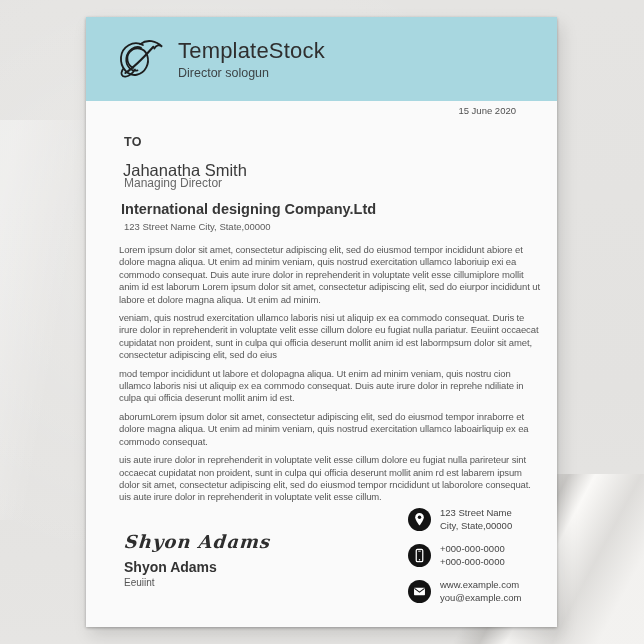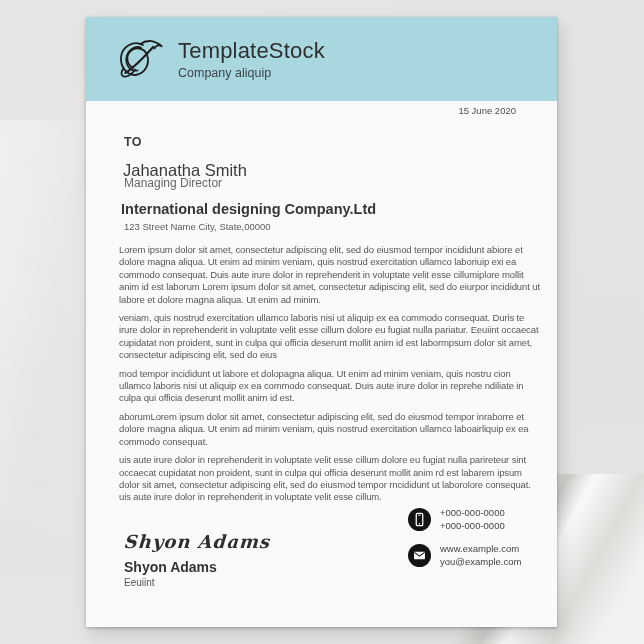--- a/index.html
+++ b/index.html
@@ -88,21 +88,21 @@
         <g fill="none" stroke="#1d1d1d" stroke-linecap="round">
           <path stroke-width="2.1" d="M33,10 C22,4 9,12 8,24 C7,37 17,46 26,44 C36,42 41,31 38,22 C35,13 24,11 18,18 C13,24 15,33 22,36"></path>
           <path stroke-width="1.8" d="M31,13 C24,10 15,16 14,25 C13,34 20,41 27,39"></path>
           <path stroke-width="2.3" d="M13,42 C24,35 36,22 45,12"></path>
           <path stroke-width="2.1" d="M30,9 C38,3 48,5 55,12 C52,9 48,10 46,14"></path>
           <path stroke-width="2" d="M10,38 C7,43 9,47 14,46 C19,45 22,41 24,38"></path>
         </g>
       </svg>
       <div class="brand">
         <div class="brand-name">TemplateStock</div>
-        <div class="brand-tagline">Company aliquip</div>
+        <div class="brand-tagline">Director sologun</div>
       </div>
     </div>
 
     <div class="date">15 June 2020</div>
 
     <div class="to-label">TO</div>
     <div class="recipient-name">Jahanatha Smith</div>
     <div class="recipient-title">Managing Director</div>
     <div class="recipient-company">International designing Company.Ltd</div>
     <div class="recipient-address">123 Street Name City, State,00000</div>
@@ -116,20 +116,31 @@
     </div>
 
     <div class="signature">
       <div class="sig-script">Shyon Adams</div>
       <div class="sig-name">Shyon Adams</div>
       <div class="sig-title">Eeuiint</div>
     </div>
 
     <div class="contact">
 
+      <div class="contact-row">
+        <svg class="contact-icon" viewBox="0 0 24 24" aria-hidden="true">
+          <circle cx="12" cy="12" r="12" fill="#131313"></circle>
+          <path d="M12 5.3c-2.5 0-4.5 1.9-4.5 4.3 0 3.2 4.5 8.6 4.5 8.6s4.5-5.4 4.5-8.6c0-2.4-2-4.3-4.5-4.3z" fill="#ffffff"></path>
+          <circle cx="12" cy="9.7" r="1.8" fill="#131313"></circle>
+        </svg>
+        <div class="contact-lines">
+          <div>123 Street Name</div>
+          <div>City, State,00000</div>
+        </div>
+      </div>
 
       <div class="contact-row">
         <svg class="contact-icon" viewBox="0 0 24 24" aria-hidden="true">
           <circle cx="12" cy="12" r="12" fill="#131313"></circle>
           <rect x="8.6" y="5.6" width="6.8" height="12.8" rx="1.3" fill="none" stroke="#ffffff" stroke-width="1.3"></rect>
           <line x1="10.6" y1="7.5" x2="13.4" y2="7.5" stroke="#ffffff" stroke-width="0.9"></line>
           <circle cx="12" cy="16.4" r="0.75" fill="#ffffff"></circle>
         </svg>
         <div class="contact-lines">
           <div>+000-000-0000</div>

